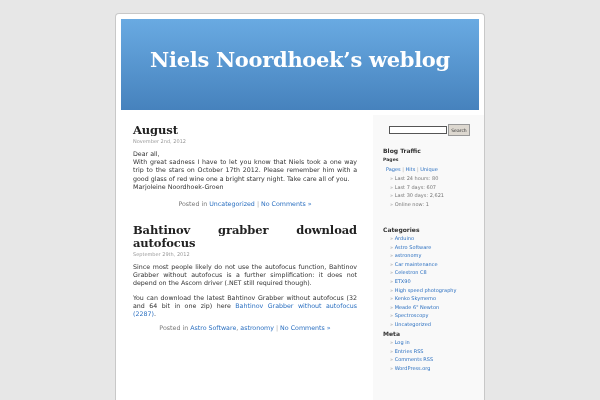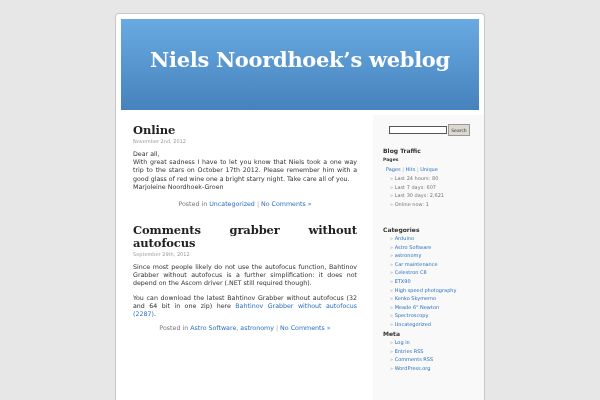--- a/index.html
+++ b/index.html
@@ -71,37 +71,37 @@
 <body>
 
 <div id="page">
   <div id="header">
     <a id="blog-title">Niels Noordhoek’s weblog</a>
   </div>
 
   <div id="content">
 
     <div class="post">
-      <h2><a style="color:#222">Online</a></h2>
+      <h2><a style="color:#222">August</a></h2>
       <div class="date">November 2nd, 2012</div>
       <div class="entry">
         <div>Dear all,</div>
         <div>With great sadness I have to let you know that Niels took a one way trip to the stars on October 17th 2012. Please remember him with a good glass of red wine one a bright starry night. Take care all of you.</div>
         <div>Marjoleine Noordhoek-Groen</div>
       </div>
       <div class="meta" style="margin-top:9px">
         <span>Posted in</span>
         <a>Uncategorized</a>
         <span class="sep">|</span>
         <a>No Comments »</a>
       </div>
     </div>
 
     <div class="post" style="margin-top:17px">
-      <h2><a style="color:#222">Comments grabber without autofocus</a></h2>
+      <h2><a style="color:#222">Bahtinov grabber download autofocus</a></h2>
       <div class="date">September 29th, 2012</div>
       <div class="entry">
         <p>Since most people likely do not use the autofocus function, Bahtinov Grabber without autofocus is a further simplification: it does not depend on the Ascom driver (.NET still required though).</p>
         <p><span>You can download the latest Bahtinov Grabber without autofocus (32 and 64 bit in one zip) here</span> <a>Bahtinov Grabber without autofocus (2287)</a><span>.</span></p>
       </div>
       <div class="meta">
         <span>Posted in</span>
         <a>Astro Software</a><span>,</span>
         <a>astronomy</a>
         <span class="sep">|</span>

